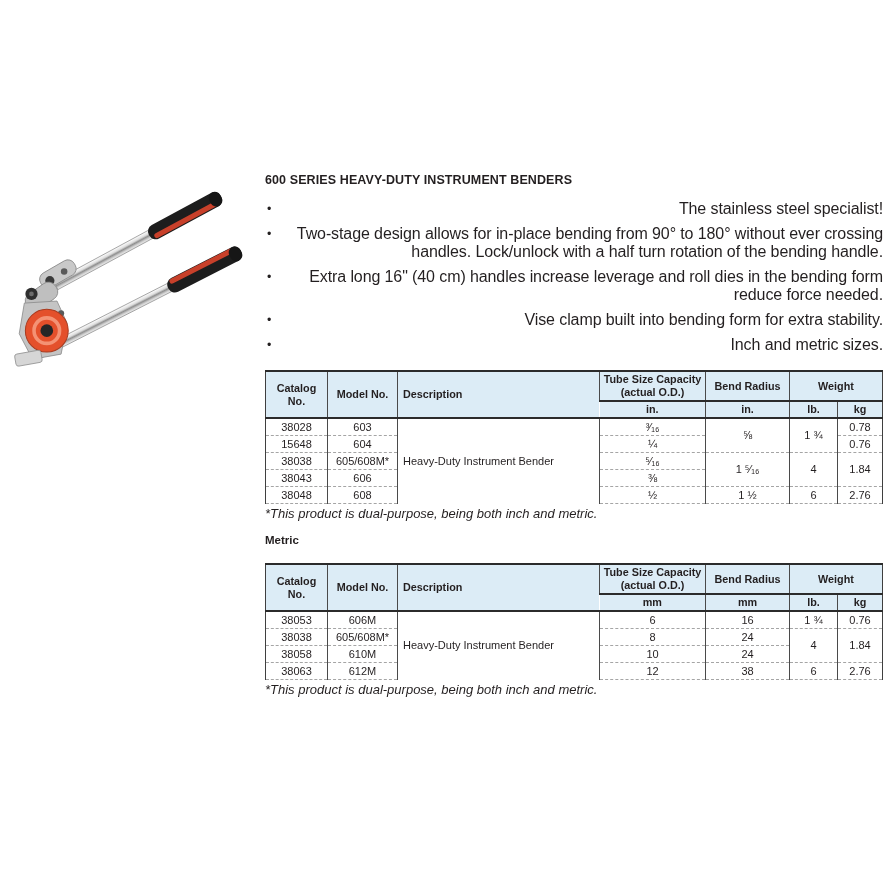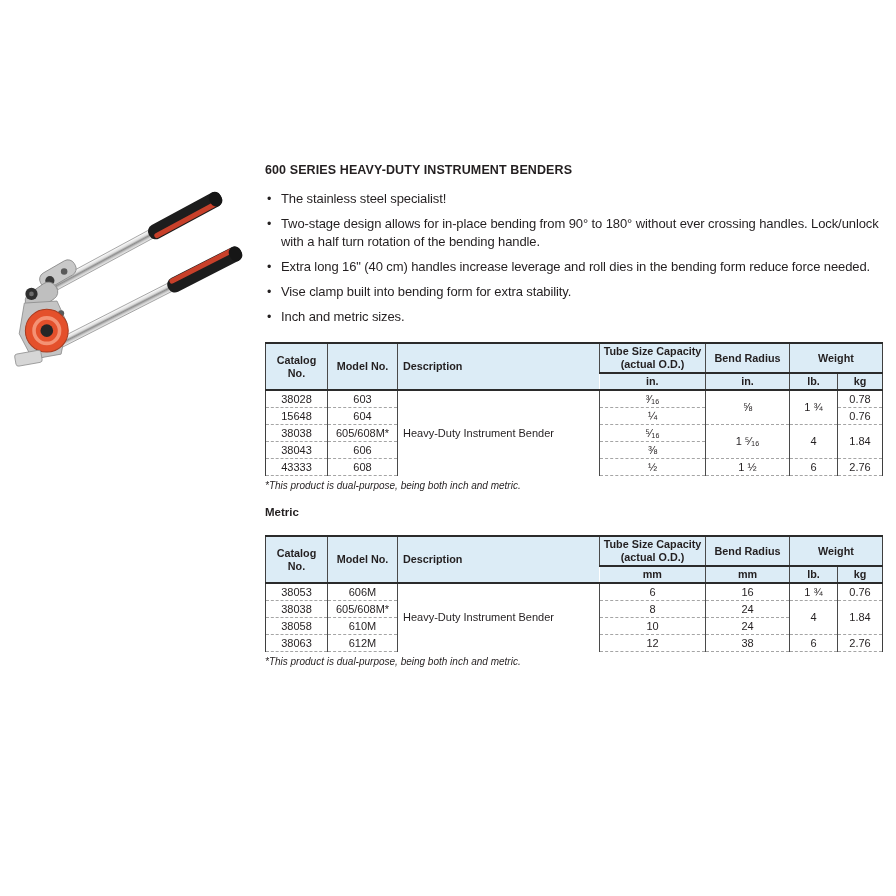--- a/index.html
+++ b/index.html
@@ -3,24 +3,24 @@
 <meta charset="utf-8">
 <style>
   html,body{margin:0;padding:0;}
   body{
     width:896px;height:896px;background:#ffffff;position:relative;
     font-family:"Liberation Sans","DejaVu Sans",sans-serif;color:#231f20;
     -webkit-font-smoothing:antialiased;
   }
   .page{position:absolute;inset:0;}
   .product-image{position:absolute;left:8px;top:172px;width:245px;height:205px;}
-  .content{position:absolute;left:265px;top:163px;width:618px;}
+  .content{position:absolute;left:265px;top:173px;width:618px;}
   .title{font-size:12.5px;font-weight:bold;line-height:15px;margin:0 0 12px 0;letter-spacing:.1px;}
   ul.bullets{list-style:none;margin:0;padding:0;}
-  ul.bullets li{position:relative;padding-left:16px;font-size:13px;line-height:18px;margin-bottom:7px;letter-spacing:-.1px;}
+  ul.bullets li{position:relative;padding-left:16px;font-size:16px;line-height:18px;margin-bottom:7px;letter-spacing:-.1px;text-align:right;}
   ul.bullets li::before{content:"\2022";position:absolute;left:2px;top:0;font-size:12.5px;}
   .section-label{font-weight:bold;font-size:11.5px;line-height:14px;margin:13px 0 0 0;}
   .section-label.metric{}
   table.spec{border-collapse:collapse;table-layout:fixed;width:617px;margin-top:16px;
     font-size:11px;line-height:13px;}
   table.spec th,table.spec td{padding:0 2px;overflow:hidden;}
   table.spec{border-left:1px solid #3f3f3f;border-right:1px solid #3f3f3f;border-top:2px solid #2b2b2b;}
   table.spec thead th{
     background:#dcecf6;font-weight:bold;font-size:10.8px;text-align:center;
     border-left:1px solid #4a4a4a;border-bottom:2px solid #2b2b2b;vertical-align:middle;
@@ -30,21 +30,21 @@
   table.spec thead th:first-child{border-left:none;}
   table.spec thead th.desc-h{text-align:left;padding-left:5px;}
   table.spec tbody td{
     text-align:center;height:16px;vertical-align:middle;
     border-left:1px solid #4a4a4a;border-top:1px dashed #a5a5a5;
   }
   table.spec tbody td:first-child{border-left:none;}
   table.spec tbody tr:first-child td{border-top:none;}
   table.spec tbody tr:last-child td{border-bottom:1px dashed #a5a5a5;}
   table.spec tbody td.desc{ text-align:left;padding-left:5px;}
-  .footnote{font-style:italic;font-size:10px;line-height:13px;margin-top:3px;}
+  .footnote{font-style:italic;font-size:13px;line-height:13px;margin-top:3px;}
 </style>
 </head>
 <body>
 
 <div class="page">
 
   <svg class="product-image" viewBox="0 0 240 200" xmlns="http://www.w3.org/2000/svg">
     <defs>
       <linearGradient id="chrome" x1="0" y1="0" x2="0" y2="1">
         <stop offset="0" stop-color="#ffffff"></stop>
@@ -153,21 +153,21 @@
           <td rowspan="2">1 ⁵⁄₁₆</td>
           <td rowspan="2">4</td>
           <td rowspan="2">1.84</td>
         </tr>
         <tr>
           <td>38043</td>
           <td>606</td>
           <td>⅜</td>
         </tr>
         <tr>
-          <td>43333</td>
+          <td>38048</td>
           <td>608</td>
           <td>½</td>
           <td>1 ½</td>
           <td>6</td>
           <td>2.76</td>
         </tr>
       </tbody>
     </table>
 
     <div class="footnote">*This product is dual-purpose, being both inch and metric.</div>

